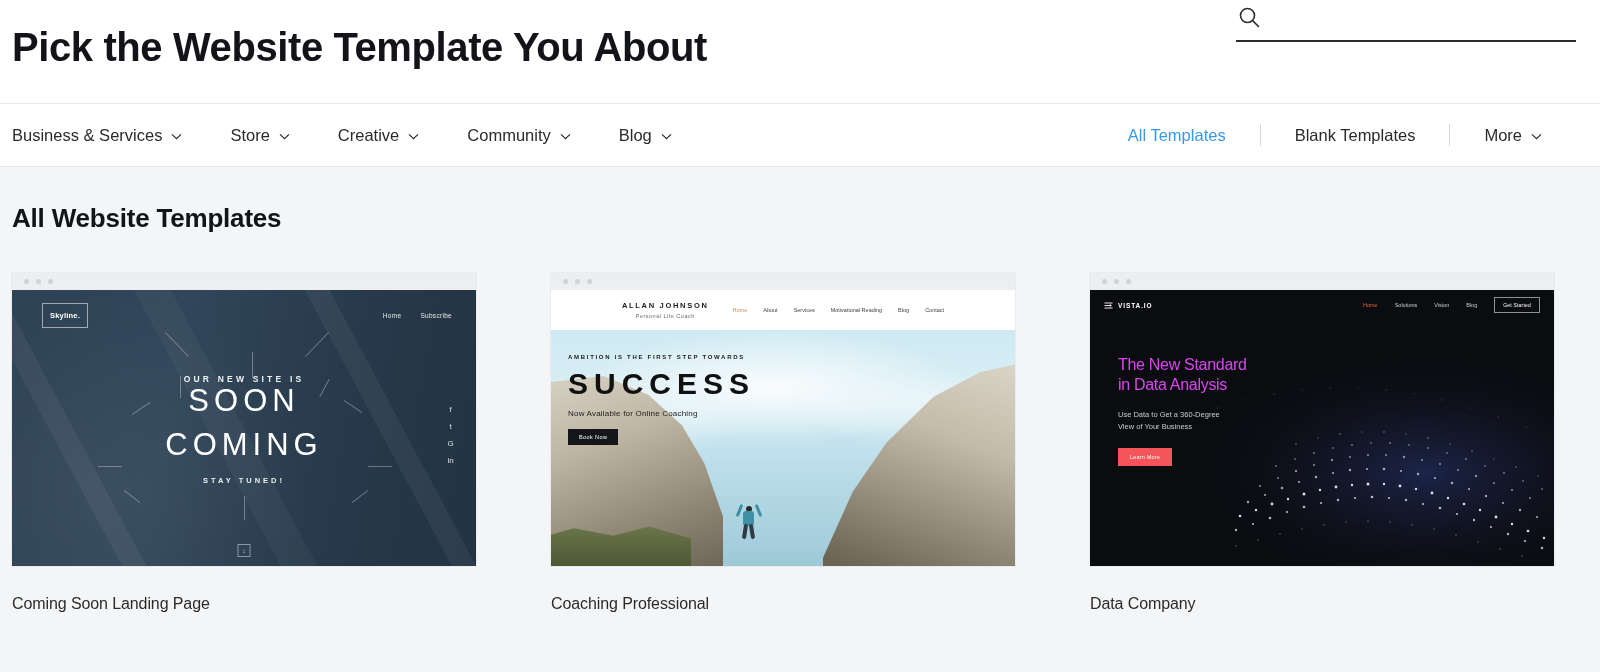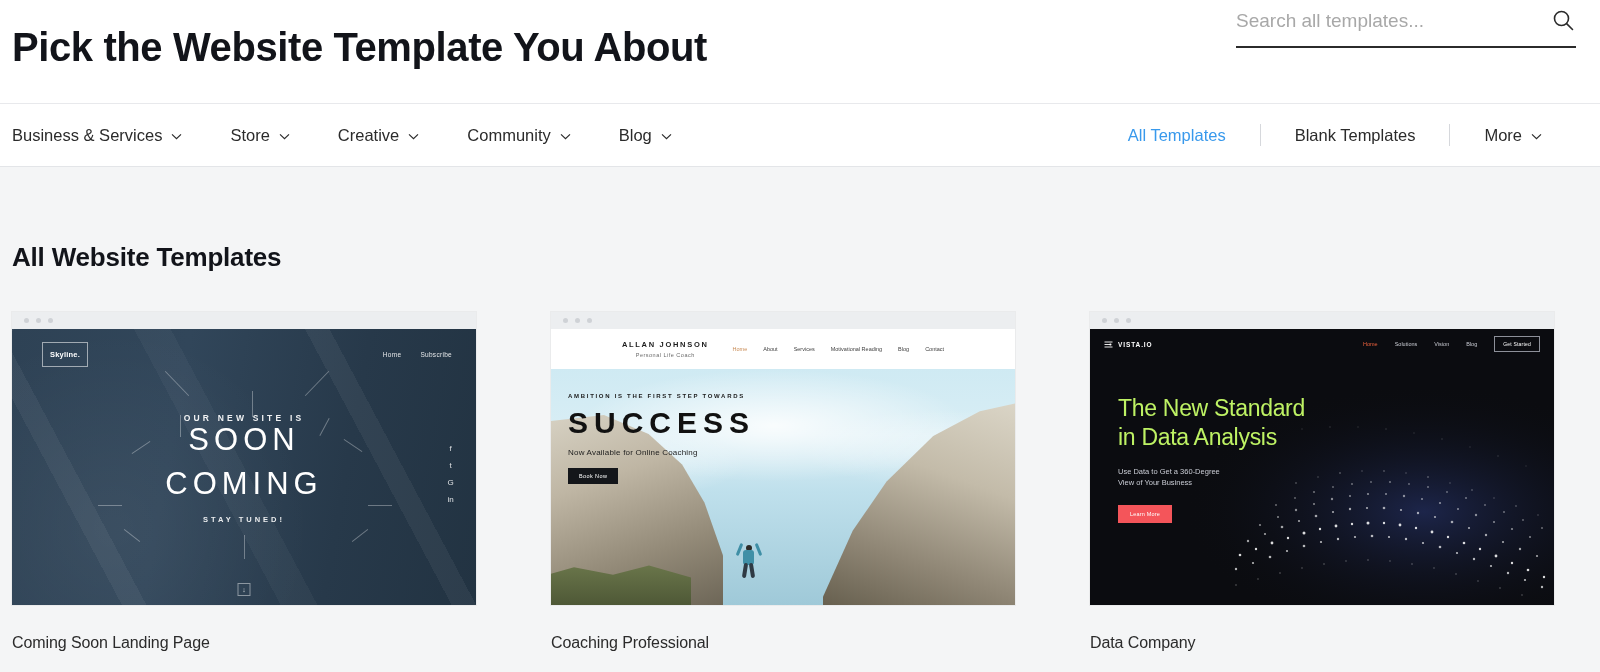--- a/index.html
+++ b/index.html
@@ -118,21 +118,21 @@
 
   
   .main {
     padding: 0 12px;
   }
   .section-title {
     font-size: 26px;
     font-weight: bold;
     color: #12141a;
     letter-spacing: -0.2px;
-    margin-top: 75px;
+    margin-top: 36px;
   }
 
   .grid {
     display: flex;
     gap: 75px;
     margin-top: 39px;
   }
   .card { width: 464px; }
   .card-frame {
     width: 464px;
@@ -340,40 +340,39 @@
   }
   .s3-nav .on { color: #e8603c; }
   .s3-cta {
     border: 1px solid #8d9099; color: #fff;
     font-size: 5px; padding: 4px 8px; letter-spacing: 0.2px;
   }
   .s3-body { position: relative; height: 246px; overflow: hidden; }
   .s3-wave { position: absolute; inset: 0; }
   .s3-text { position: absolute; left: 28px; top: 35px; }
   .s3-h1 {
-    color: #bef264; font-size: 23px; line-height: 1.25;
+    color: #d946ef; font-size: 16px; line-height: 1.25;
     letter-spacing: -0.3px; font-weight: 500;
   }
   .s3-p {
     color: #c9ccd4; font-size: 7.5px; line-height: 1.55; margin-top: 14px;
   }
   .s3-btn {
     display: inline-block; margin-top: 16px;
     background: #f4555a; color: #fff;
     font-size: 5.5px; padding: 6px 12px; letter-spacing: 0.2px;
   }
 </style>
 </head>
 <body>
 
 <div class="header">
   <h1 class="page-title">Pick the Website Template You About</h1>
 
   <div class="search-wrap">
-    <input class="search-input" type="text" placeholder="Search all templates..." style="">
     <span class="search-icon">
       <svg width="24" height="24" viewBox="0 0 24 24" fill="none" stroke="currentColor" stroke-width="1.6">
         <circle cx="10.5" cy="10.5" r="7"></circle>
         <line x1="15.6" y1="15.6" x2="21.5" y2="21.5" stroke-linecap="round"></line>
       </svg>
     </span>
   </div>
 </div>
 
 <div class="navbar">

